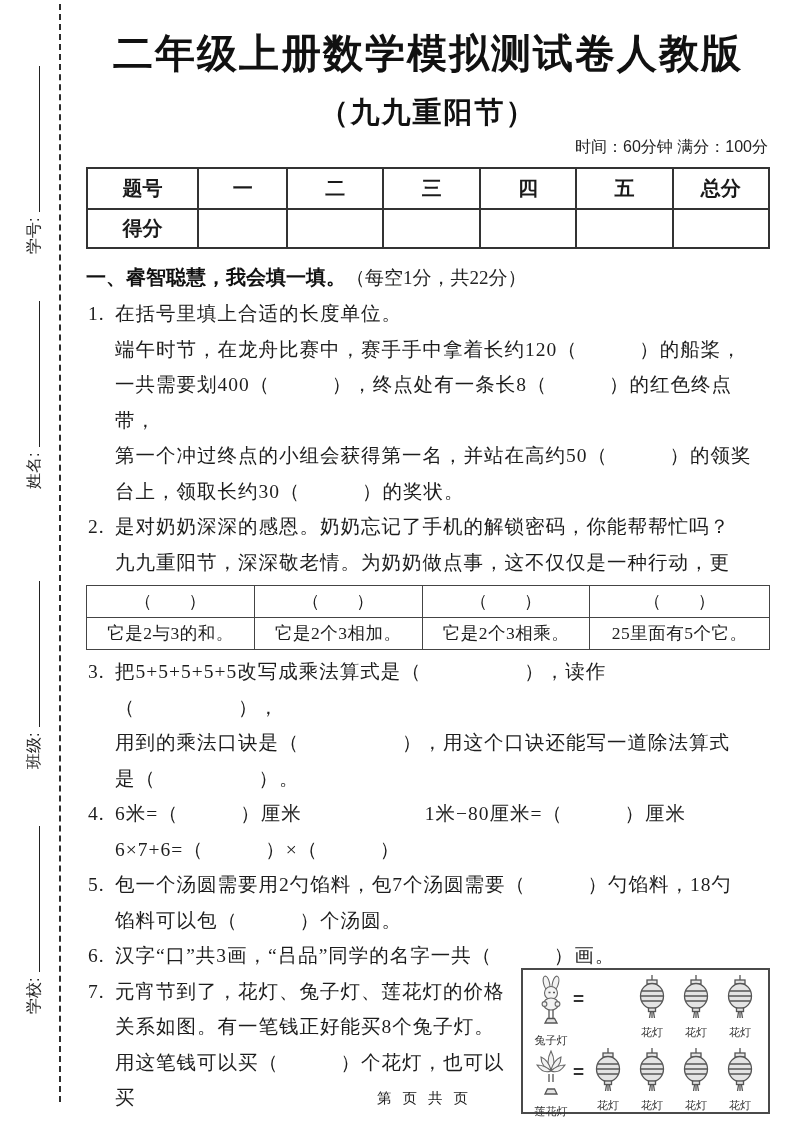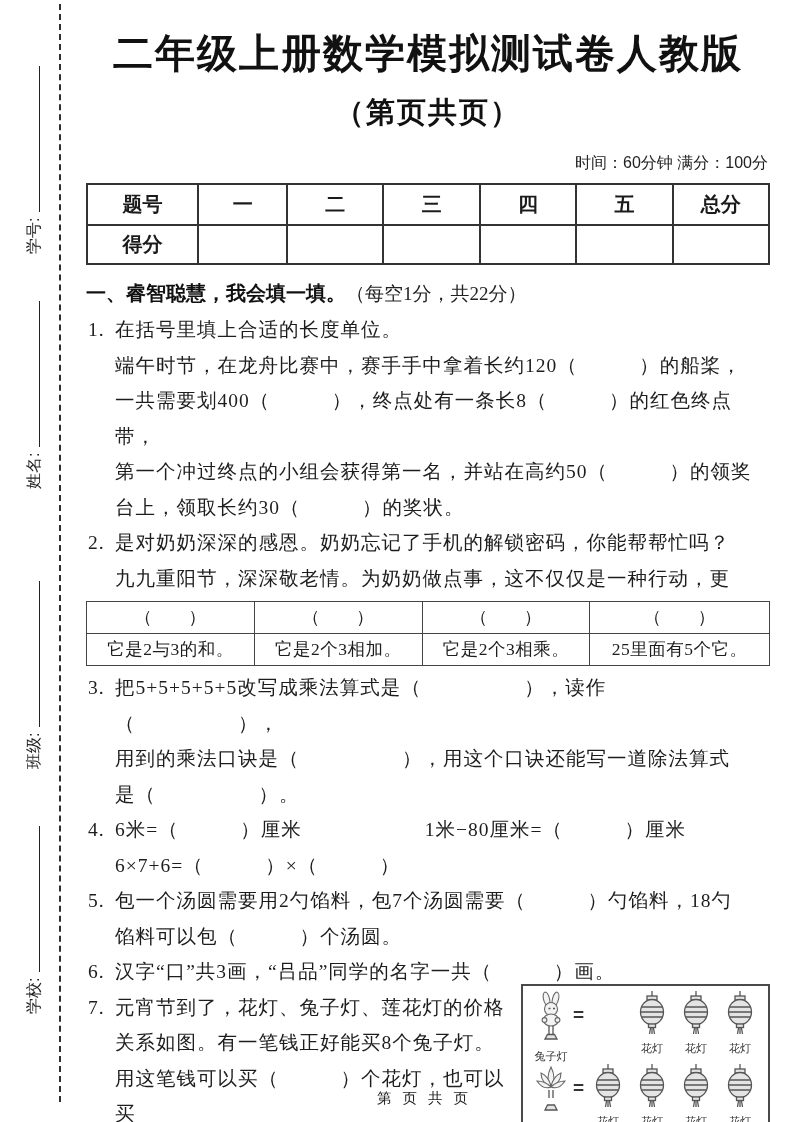--- a/index.html
+++ b/index.html
@@ -22,21 +22,21 @@
   .content { position:absolute; left:86px; top:0; width:684px; }
   .doc-title {
     margin:26px 0 0; text-align:center; font-size:40px; font-weight:bold;
     letter-spacing:2px; font-family:"Liberation Sans","DejaVu Sans",sans-serif; color:#111;
   }
   .doc-subtitle {
     margin:12px 0 0; text-align:center; font-size:29px; font-weight:bold;
     letter-spacing:2px; font-family:"Liberation Sans","DejaVu Sans",sans-serif; color:#111;
   }
   .meta-line {
-    margin:20px 2px 0 0; text-align:right; font-size:16px; color:#222;
+    margin:4px 2px 0 0; text-align:right; font-size:16px; color:#222;
     font-family:"Liberation Sans","DejaVu Sans",sans-serif;
   }
   
   table.score { width:100%; border-collapse:collapse; margin-top:9px;
     font-family:"Liberation Sans","DejaVu Sans",sans-serif; }
   table.score td { border:2px solid #333; text-align:center; font-size:20px; font-weight:bold; color:#1a1a1a; }
   table.score tr.hdr td { height:37px; }
   table.score tr.blankrow td { height:35px; }
   
   .section-head { margin-top:15px; font-size:20px; }
@@ -93,21 +93,21 @@
     <span class="blank-line"></span>
   </div>
   <div class="side-field" style="top:908px">
     <span>学校:</span>
     <span class="blank-line"></span>
   </div>
 
   <div class="content">
 
     <h1 class="doc-title">二年级上册数学模拟测试卷人教版</h1>
-    <h2 class="doc-subtitle">（第页共页）</h2>
+    <h2 class="doc-subtitle">（九九重阳节）</h2>
     <div class="meta-line">时间：60分钟  满分：100分</div>
 
     <table class="score">
       <colgroup>
         <col style="width:15%">
           <col style="width:12%">
           <col style="width:13%">
           <col style="width:13%">
         <col style="width:13%">
           <col style="width:13%">

